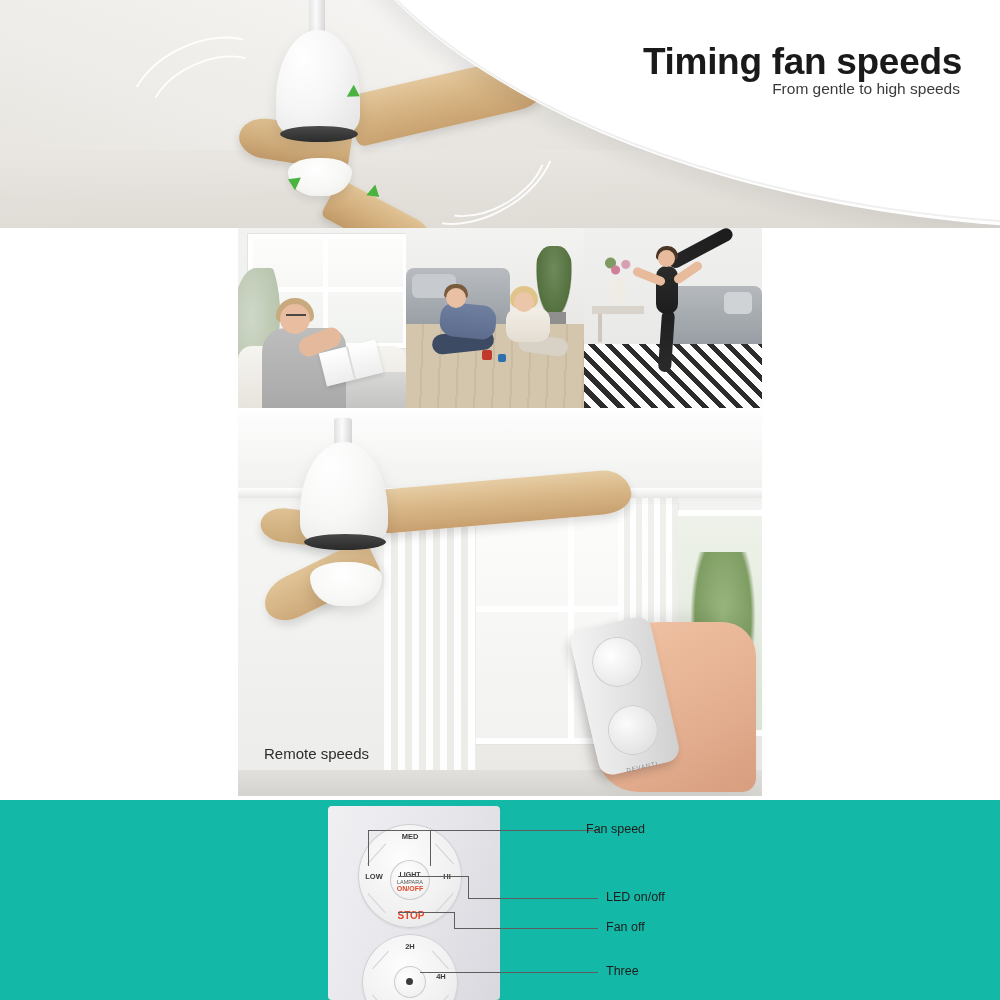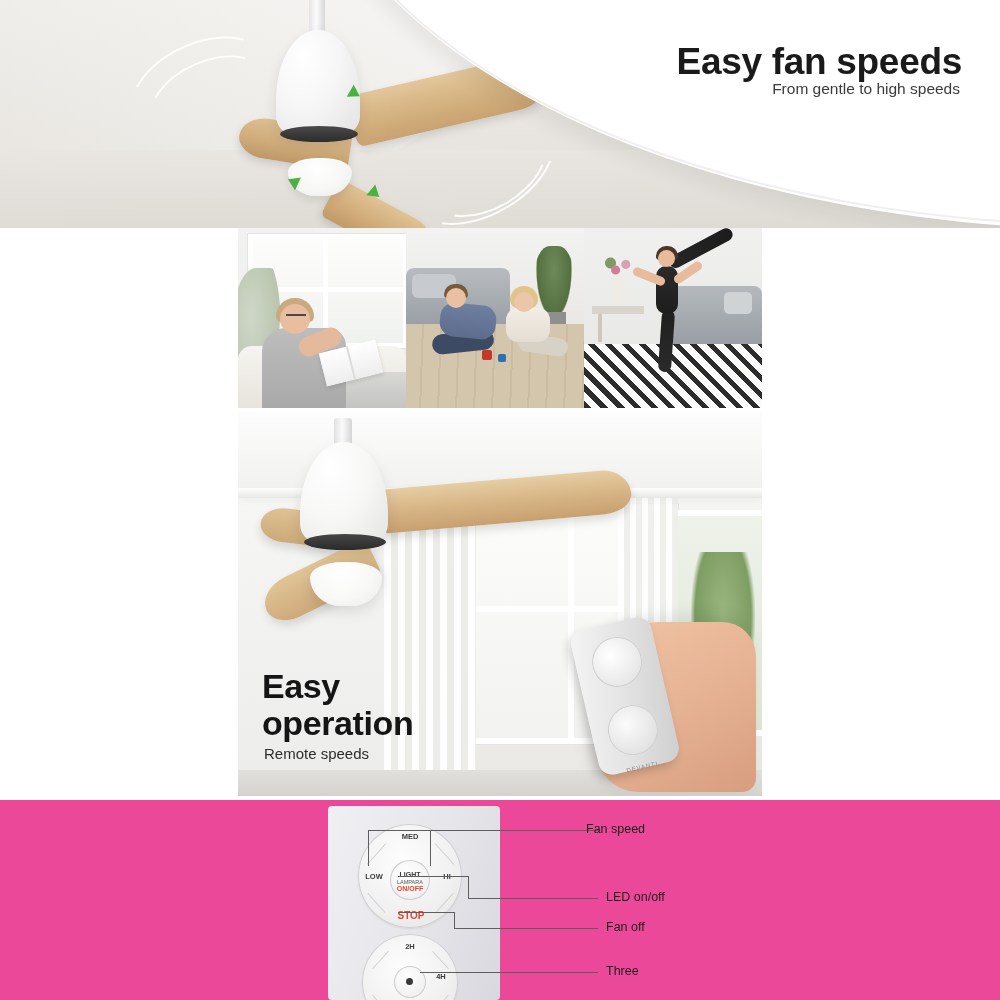--- a/index.html
+++ b/index.html
@@ -588,21 +588,21 @@
   .p3-sub {
     position: absolute; left: 26px; top: 318px;
     font-size: 15px; color: #2d2d2d;
   }
 
   
   .panel4 {
     position: absolute;
     left: 0; top: 800px;
     width: 1000px; height: 200px;
-    background: #ec4899;
+    background: #14b8a6;
   }
   .diagram {
     position: absolute; left: 328px; top: 6px;
     width: 172px; height: 194px;
     background: linear-gradient(110deg,#f0eff2 0%, #e6e5ea 55%, #d9d8de 100%);
     border-radius: 4px;
   }
   .pad-top {
     position: absolute; left: 30px; top: 18px;
     width: 104px; height: 104px;
@@ -699,21 +699,21 @@
       <div class="fan1-light"></div>
 
       <div class="arrow-green ag1"></div>
       <div class="arrow-green ag2"></div>
       <div class="arrow-green ag3"></div>
     </div>
 
     <div class="p1-sweep"></div>
     <div class="p1-sweep-line"></div>
 
-    <h1 class="p1-title">Easy fan speeds</h1>
+    <h1 class="p1-title">Timing fan speeds</h1>
     <p class="p1-sub">From gentle to high speeds</p>
   </section>
 
   <section class="strip">
 
     <div class="shot-a">
       <div class="a-bg"></div>
       <div class="a-win"></div>
       <div class="a-plantleaf"></div>
       <div class="a-sofa"></div>
@@ -792,24 +792,20 @@
         <div class="finger f3"></div>
         <div class="finger f4"></div>
       </div>
       <div class="remote">
         <div class="remote-pad"></div>
         <div class="remote-pad2"></div>
         <div class="remote-brand">DEVANTI</div>
       </div>
     </div>
 
-    <h2 class="p3-title">
-      <span>Easy</span><br>
-      <span>operation</span>
-    </h2>
     <p class="p3-sub">Remote speeds</p>
   </section>
 
   <section class="panel4">
 
     <div class="diagram">
 
       <div class="pad-top"></div>
       <div class="key-sep" style="left:48px; top:34px; width:1px; height:28px; transform:rotate(42deg);"></div>
       <div class="key-sep" style="left:116px; top:34px; width:1px; height:28px; transform:rotate(-42deg);"></div>

